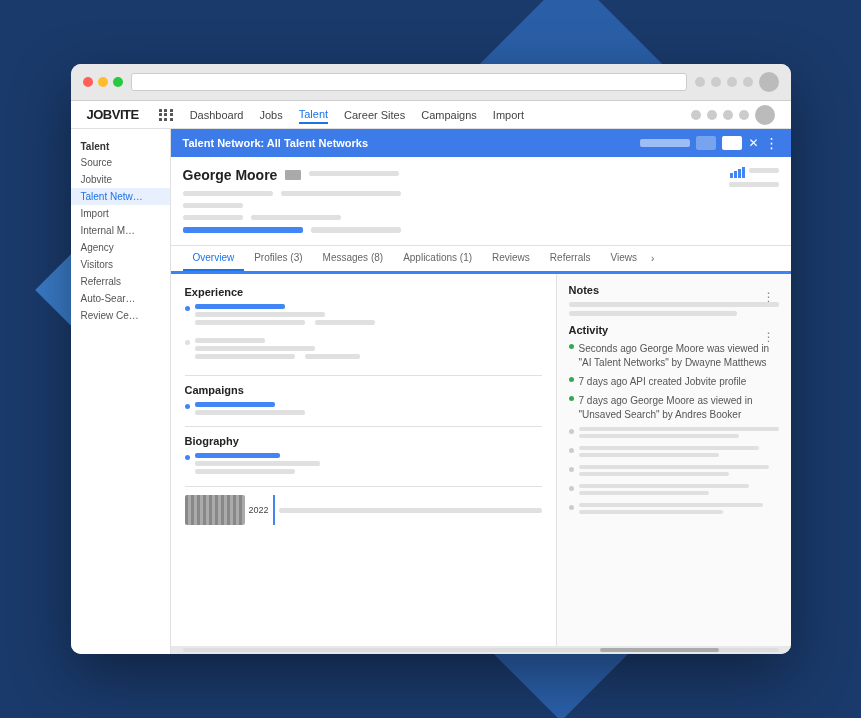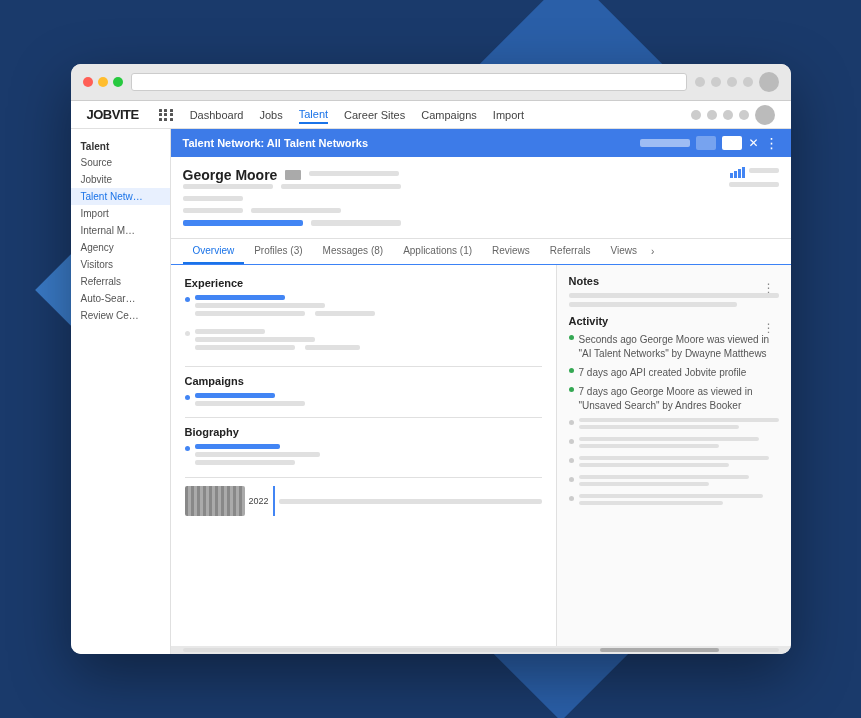--- a/index.html
+++ b/index.html
@@ -247,21 +247,21 @@
       align-items: flex-start;
       justify-content: space-between;
     }
     .profile-left {
       flex: 1;
     }
     .profile-name-row {
       display: flex;
       align-items: center;
       gap: 8px;
-      margin-bottom: 1px;
+      margin-bottom: 8px;
     }
     .profile-name {
       font-size: 14px;
       font-weight: 700;
       color: #222;
     }
     .profile-badge {
       width: 16px;
       height: 10px;
       background: #aaa;
@@ -304,21 +304,21 @@
       background: #4285f4;
       display: inline-block;
     }
 
     
     .tabs-row {
       background: #fff;
       display: flex;
       align-items: center;
       padding: 0 12px;
-      border-bottom: 1px solid #3b82f6;
+      border-bottom: 3px solid #3b82f6;
       flex-shrink: 0;
       gap: 0;
     }
     .tab {
       font-size: 10px;
       color: #666;
       padding: 6px 10px;
       cursor: pointer;
       white-space: nowrap;
       border-bottom: 2px solid transparent;

